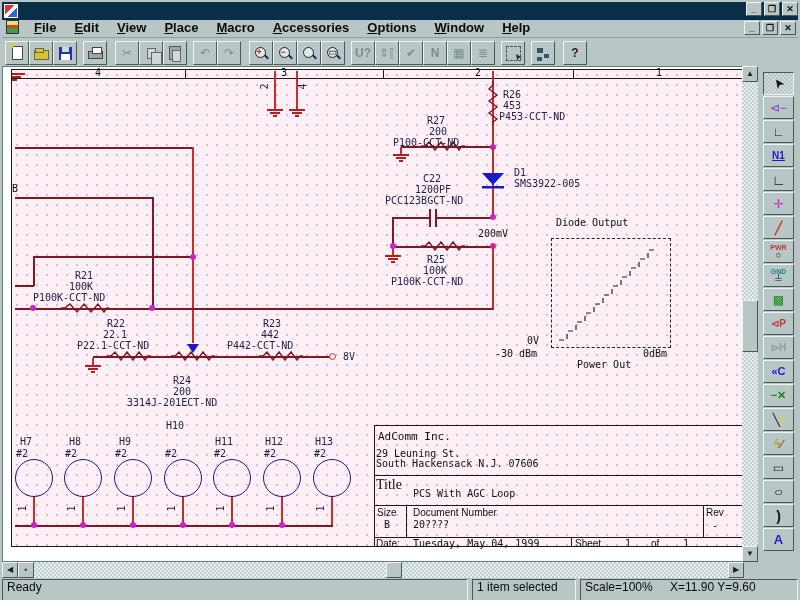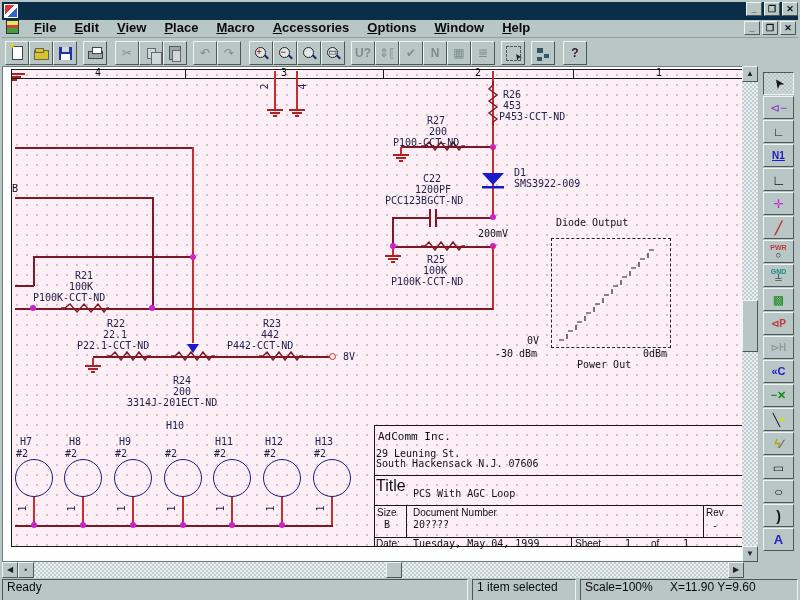--- a/index.html
+++ b/index.html
@@ -257,21 +257,21 @@
     <span class="lbl" style="left:426px;top:59px">200</span>
     <span class="lbl" style="left:390px;top:70px">P100-CCT-ND</span>
     <div class="jd" style="left:487px;top:77px"></div>
 
     <div class="wr" style="left:489px;top:80px;width:2px;height:70px"></div>
     <svg style="left:477px;top:104px" width="26" height="22">
       <polygon points="2,2 24,2 13,14" fill="#1a1acc"></polygon>
       <rect x="2" y="15" width="22" height="2.5" fill="#1a1acc"></rect>
     </svg>
     <span class="lbl" style="left:511px;top:100px">D1</span>
-    <span class="lbl" style="left:511px;top:111px">SMS3922-009</span>
+    <span class="lbl" style="left:511px;top:111px">SMS3922-005</span>
 
     <div class="w" style="left:390px;top:150px;width:36px;height:2px"></div>
     <div class="w" style="left:434px;top:150px;width:56px;height:2px"></div>
     <div class="w" style="left:426px;top:142px;width:2px;height:18px"></div>
     <div class="w" style="left:432px;top:142px;width:2px;height:18px"></div>
     <div class="w" style="left:389px;top:150px;width:2px;height:31px"></div>
     <div class="w" style="left:390px;top:179px;width:100px;height:2px"></div>
     <svg style="left:418px;top:174px" width="44" height="10">
       <path d="M0,5 L4,5 L8,1 L14,9 L20,1 L26,9 L32,1 L38,9 L41,5 L44,5" fill="none" stroke="#7e1826" stroke-width="1.4"></path>
     </svg>
@@ -405,21 +405,21 @@
     <div class="tbl" style="left:740px;top:358px;width:1px;height:122px"></div>
     <div class="tbl" style="left:371px;top:408px;width:370px;height:1px"></div>
     <div class="tbl" style="left:371px;top:438px;width:370px;height:1px"></div>
     <div class="tbl" style="left:371px;top:470px;width:370px;height:1px"></div>
     <div class="tbl" style="left:403px;top:438px;width:1px;height:32px"></div>
     <div class="tbl" style="left:700px;top:438px;width:1px;height:32px"></div>
     <div class="tbl" style="left:568px;top:470px;width:1px;height:10px"></div>
     <span class="tblk" style="left:375px;top:363px;font-size:11px">AdComm Inc.</span>
     <span class="tblk" style="left:373px;top:381px">29 Leuning St.</span>
     <span class="tblk" style="left:373px;top:391px">South Hackensack N.J. 07606</span>
-    <span class="tblk" style="left:373px;top:410px;font-family:Liberation Sans, sans-serif;font-size:16px">Title</span>
+    <span class="tblk" style="left:373px;top:410px;font-family:Liberation Serif, serif;font-size:14px">Title</span>
     <span class="tblk" style="left:410px;top:421px">PCS With AGC Loop</span>
     <span class="tblk" style="left:374px;top:440px;font-family:'Liberation Sans',sans-serif;font-size:10px">Size</span>
     <span class="tblk" style="left:381px;top:452px">B</span>
     <span class="tblk" style="left:410px;top:440px;font-family:'Liberation Sans',sans-serif;font-size:10px">Document Number</span>
     <span class="tblk" style="left:410px;top:452px">20????</span>
     <span class="tblk" style="left:703px;top:440px;font-family:'Liberation Sans',sans-serif;font-size:10px">Rev</span>
     <span class="tblk" style="left:709px;top:453px">-</span>
     <span class="tblk" style="left:373px;top:471px;font-family:'Liberation Sans',sans-serif;font-size:10px">Date:</span>
     <span class="tblk" style="left:410px;top:471px">Tuesday, May 04, 1999</span>
     <span class="tblk" style="left:572px;top:471px;font-family:'Liberation Sans',sans-serif;font-size:10px">Sheet</span>

